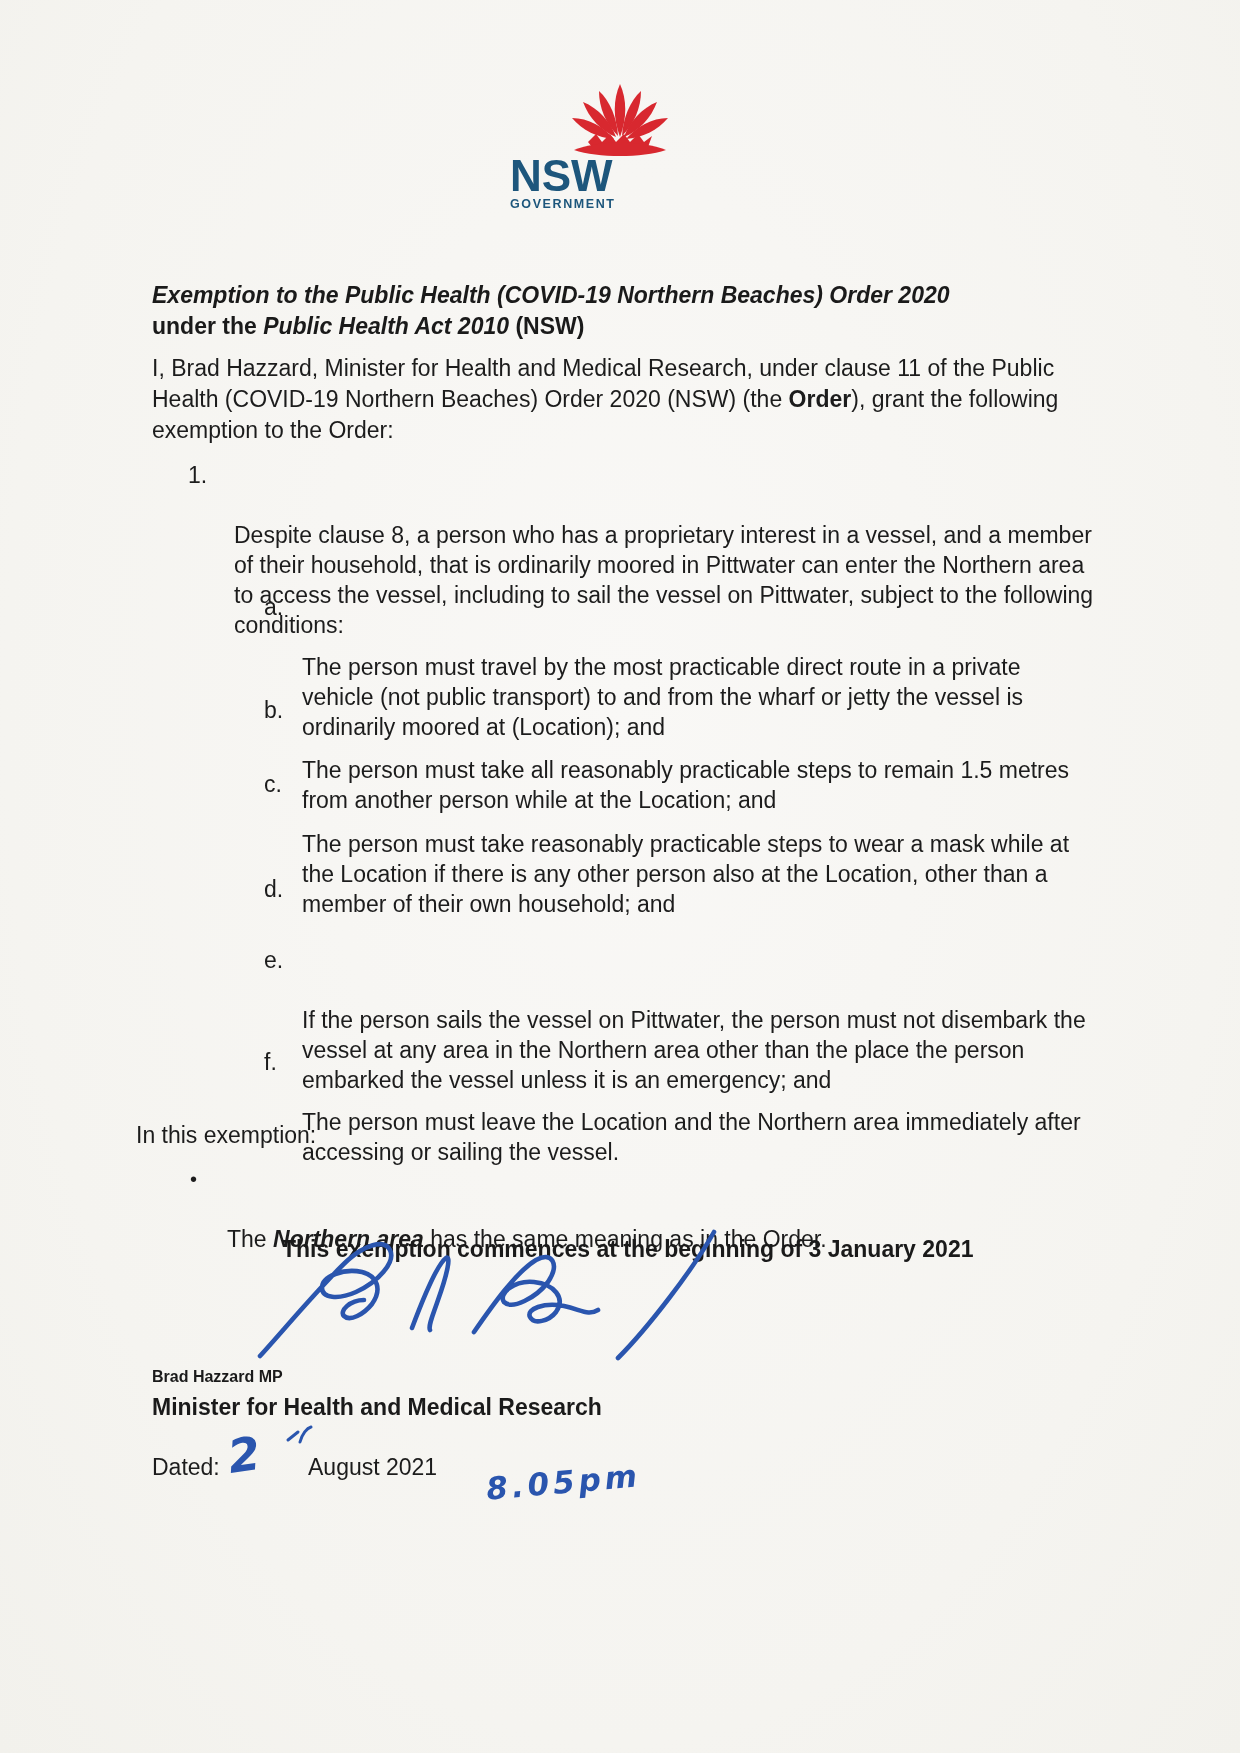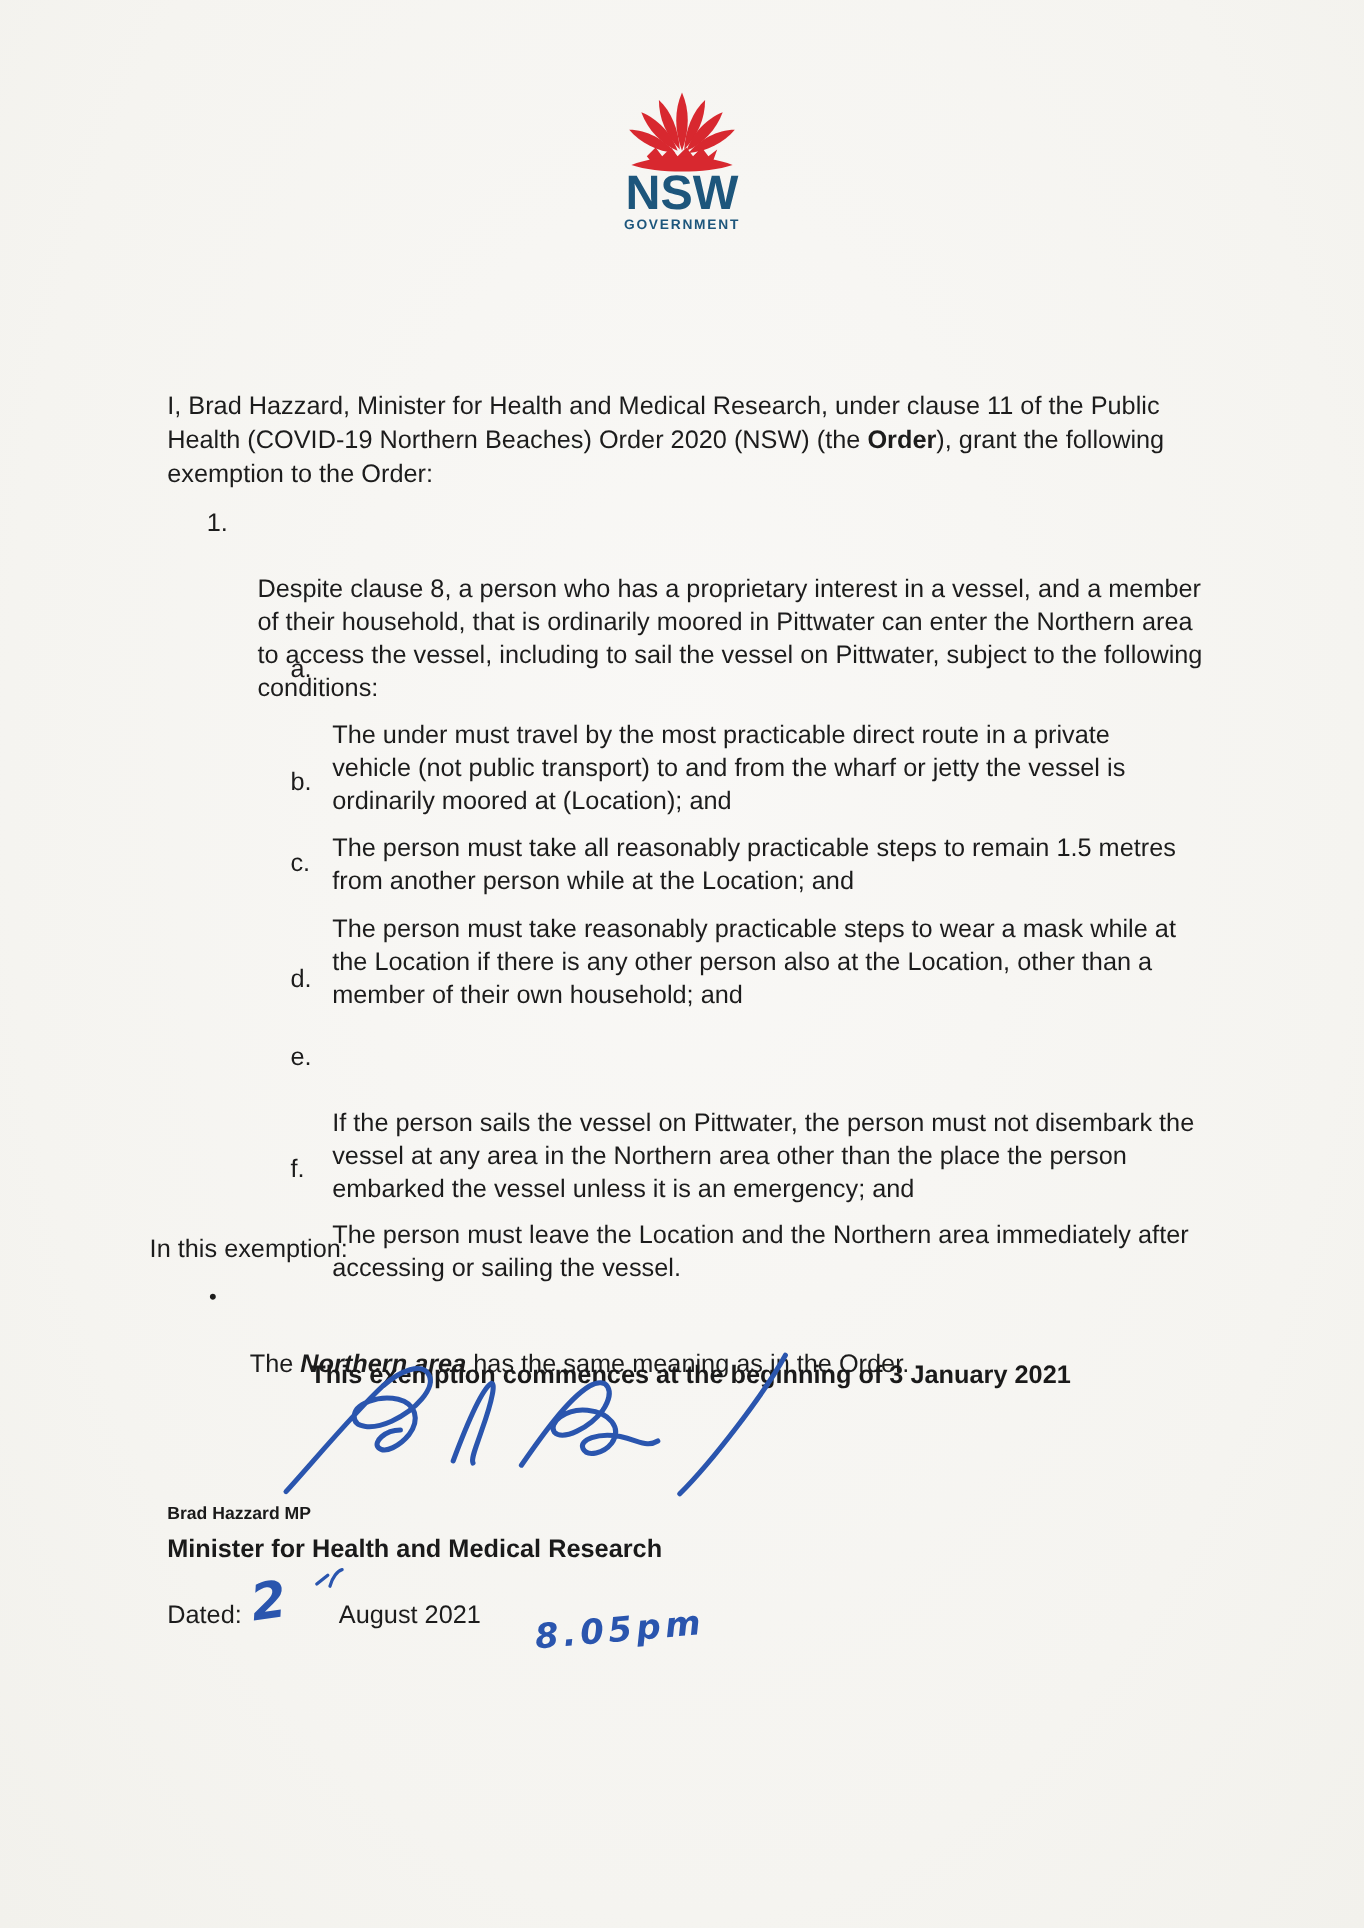--- a/index.html
+++ b/index.html
@@ -16,21 +16,21 @@
     overflow: hidden;
   }
   .abs { position: absolute; }
   .body-text {
     font-size: 23px;
     line-height: 30px;
     white-space: pre-line;
     color: #1c1c1c;
   }
   
-  .logo-wrap { left: 50%; top: 80px; transform: translateX(-50%); text-align: center; width: 220px; }
+  .logo-wrap { left: 50%; top: 80px; transform: translateX(-50%); width: 220px; }
   .logo-flower { display: block; margin: 0 auto; }
   .logo-org {
     font-size: 44px; font-weight: bold; letter-spacing: 0px;
     line-height: 40px; margin-top: -4px;
   }
   .logo-sub {
     font-size: 12.5px; font-weight: bold; letter-spacing: 1.6px;
     line-height: 14px; margin-top: 1px;
   }
   
@@ -93,36 +93,40 @@
 
         <path d="M20,62 L28,54 L34,62 L42,54 L48,62 L56,54 L62,62 L70,54 L76,62 L84,56 L80,67 L24,67 Z"></path>
 
         <path d="M6,70 C30,60 74,60 98,70 C74,78 30,78 6,70 Z"></path>
       </g>
     </svg>
     <div class="logo-org" style="color:#1d567c">NSW</div>
     <div class="logo-sub" style="color:#1d567c">GOVERNMENT</div>
   </div>
 
+  <div class="abs doc-title">
+    <div class="it">Exemption to the Public Health (COVID-19 Northern Beaches) Order 2020</div>
+    <div><span>under the </span><span class="it">Public Health Act 2010</span><span> (NSW)</span></div>
+  </div>
 
   <div class="abs body-text intro"><span>I, Brad Hazzard, Minister for Health and Medical Research, under clause 11 of the Public
 Health (COVID-19 Northern Beaches) Order 2020 (NSW) (the </span><b>Order</b><span>), grant the following
 exemption to the Order:</span></div>
 
   <div class="abs body-text clause1">
     <span class="marker">1.</span>
     <div class="txt">Despite clause 8, a person who has a proprietary interest in a vessel, and a member
 of their household, that is ordinarily moored in Pittwater can enter the Northern area
 to access the vessel, including to sail the vessel on Pittwater, subject to the following
 conditions:</div>
   </div>
 
   <div class="abs body-text cond cond-a">
     <span class="marker">a.</span>
-    <div class="txt">The under must travel by the most practicable direct route in a private
+    <div class="txt">The person must travel by the most practicable direct route in a private
 vehicle (not public transport) to and from the wharf or jetty the vessel is
 ordinarily moored at (Location); and</div>
   </div>
   <div class="abs body-text cond cond-b">
     <span class="marker">b.</span>
     <div class="txt">The person must take all reasonably practicable steps to remain 1.5 metres
 from another person while at the Location; and</div>
   </div>
   <div class="abs body-text cond cond-c">
     <span class="marker">c.</span>

